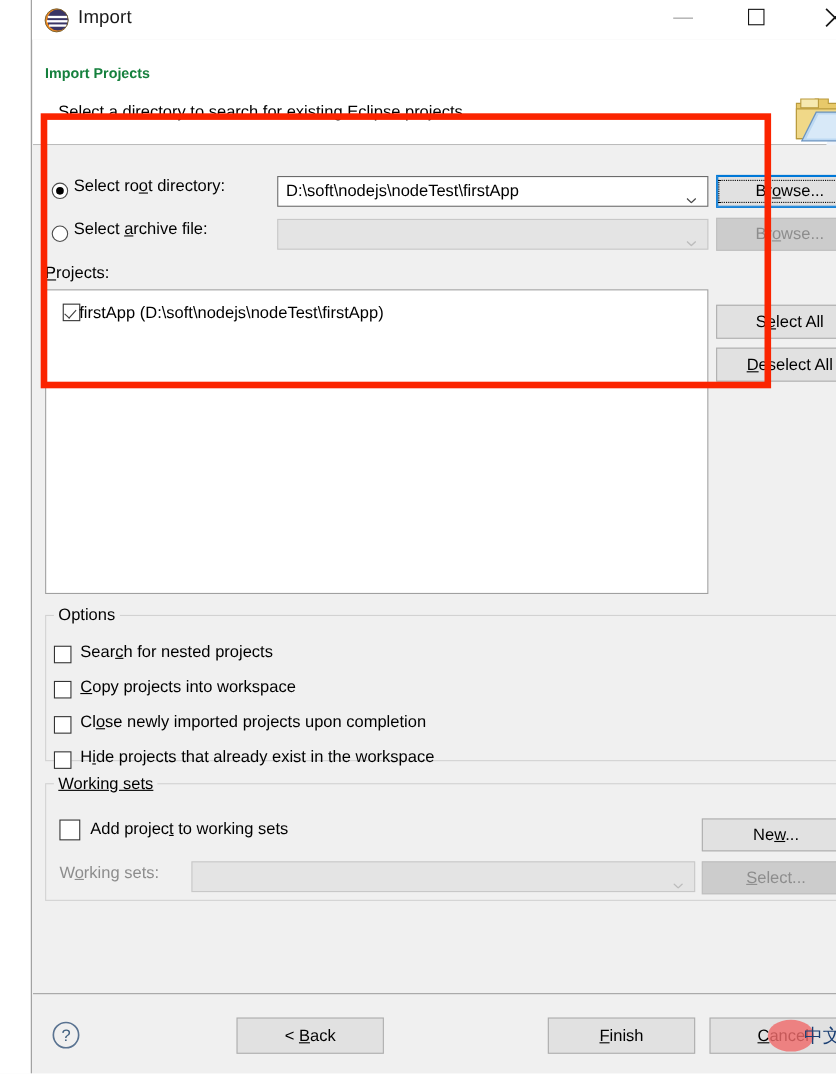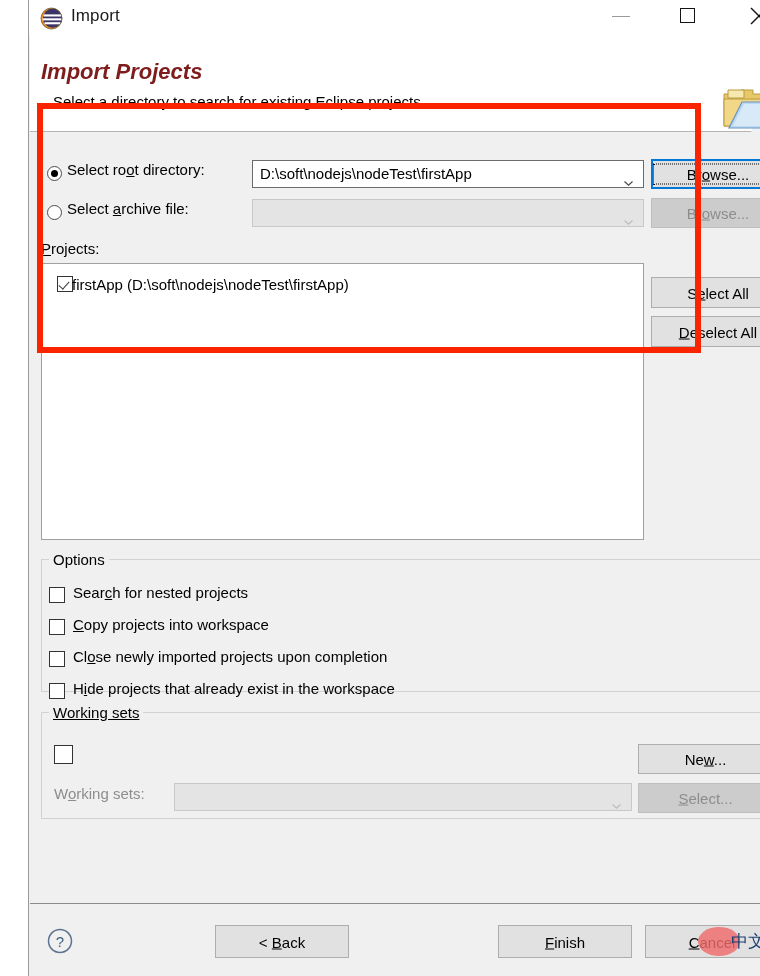--- a/index.html
+++ b/index.html
@@ -87,24 +87,23 @@
     left: 1px; top: 36px;
     width: 759px;
     height: 96px;
     background: #ffffff;
     border-bottom: 1px solid #b4b4b4;
     box-sizing: border-box;
   }
   .header-title {
     position: absolute;
     left: 11px; top: 23px;
-    font-size: 22px;
+    font-size: 13px;
     font-weight: bold;
-    color: #7f1d1d;
-    font-style: italic;
+    color: #15803d;
   }
   .header-sub {
     position: absolute;
     left: 23px; top: 57px;
     font-size: 15px;
     color: #000000;
   }
   .header-icon {
     position: absolute;
     left: 690px; top: 44px;
@@ -434,20 +433,21 @@
     <span class="cb" style="left:19px; top:519px;"></span>
     <span class="opt-label" style="left:43px; top:516px;"><span>Cl</span><span class="mn">o</span><span>se newly imported projects upon completion</span></span>
 
     <span class="cb" style="left:19px; top:551px;"></span>
     <span class="opt-label" style="left:43px; top:548px;"><span>H</span><span class="mn">i</span><span>de projects that already exist in the workspace</span></span>
 
     <div class="group" style="left:11px; top:580px; width:744px; height:107px;"></div>
     <span class="group-title" style="left:19px; top:572px;text-decoration:underline;">Working sets</span>
 
     <span class="cb" style="left:24px; top:613px; width:19px; height:19px;"></span>
+    <span class="opt-label" style="left:52px; top:613px;"><span>Add projec</span><span class="mn">t</span><span> to working sets</span></span>
 
     <button class="btn" style="left:608px; top:612px; width:135px; height:30px;">
       <span class="cap"><span>Ne</span><span class="mn">w</span><span>...</span></span>
     </button>
 
     <span class="opt-label disabled" style="left:24px; top:653px;"><span>W</span><span class="mn">o</span><span>rking sets:</span></span>
 
     <div class="combo disabled" style="left:144px; top:651px; width:458px;">
       <span class="val"></span>
       <span class="chev">

